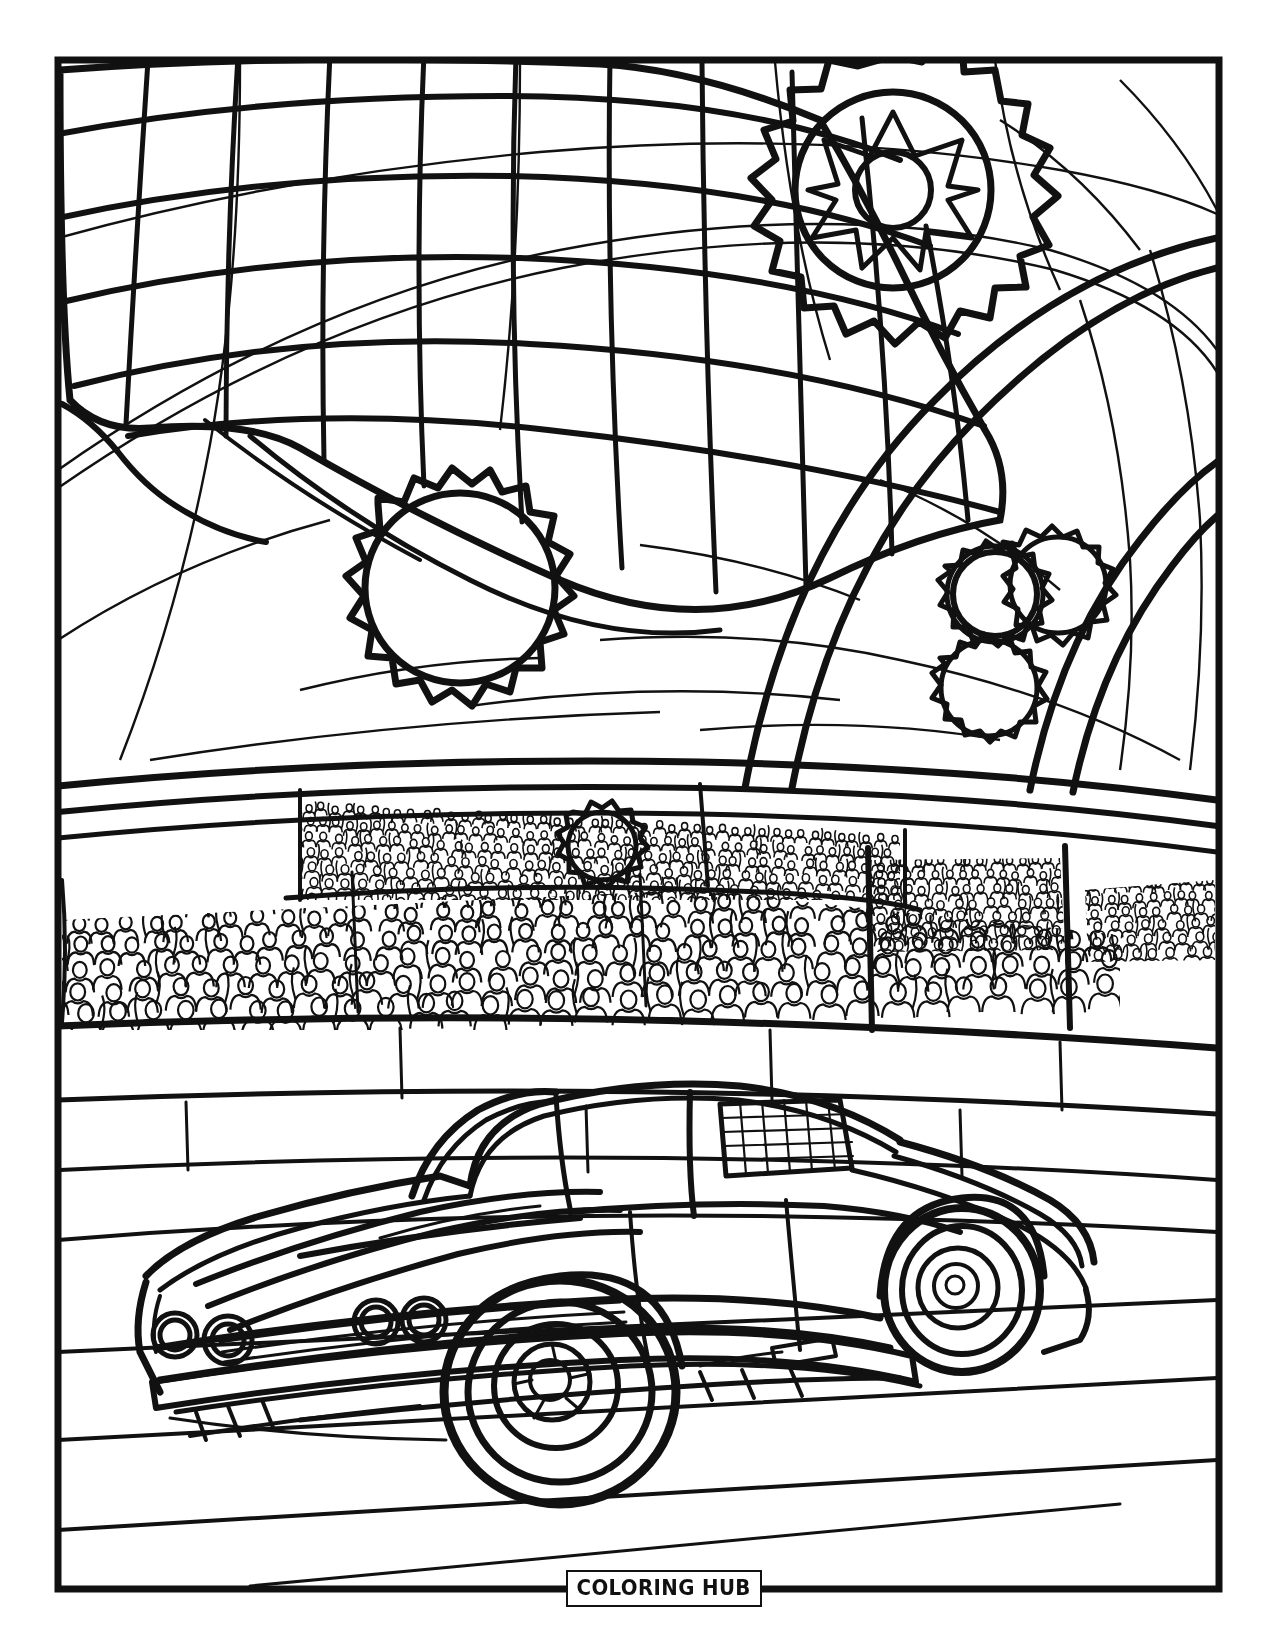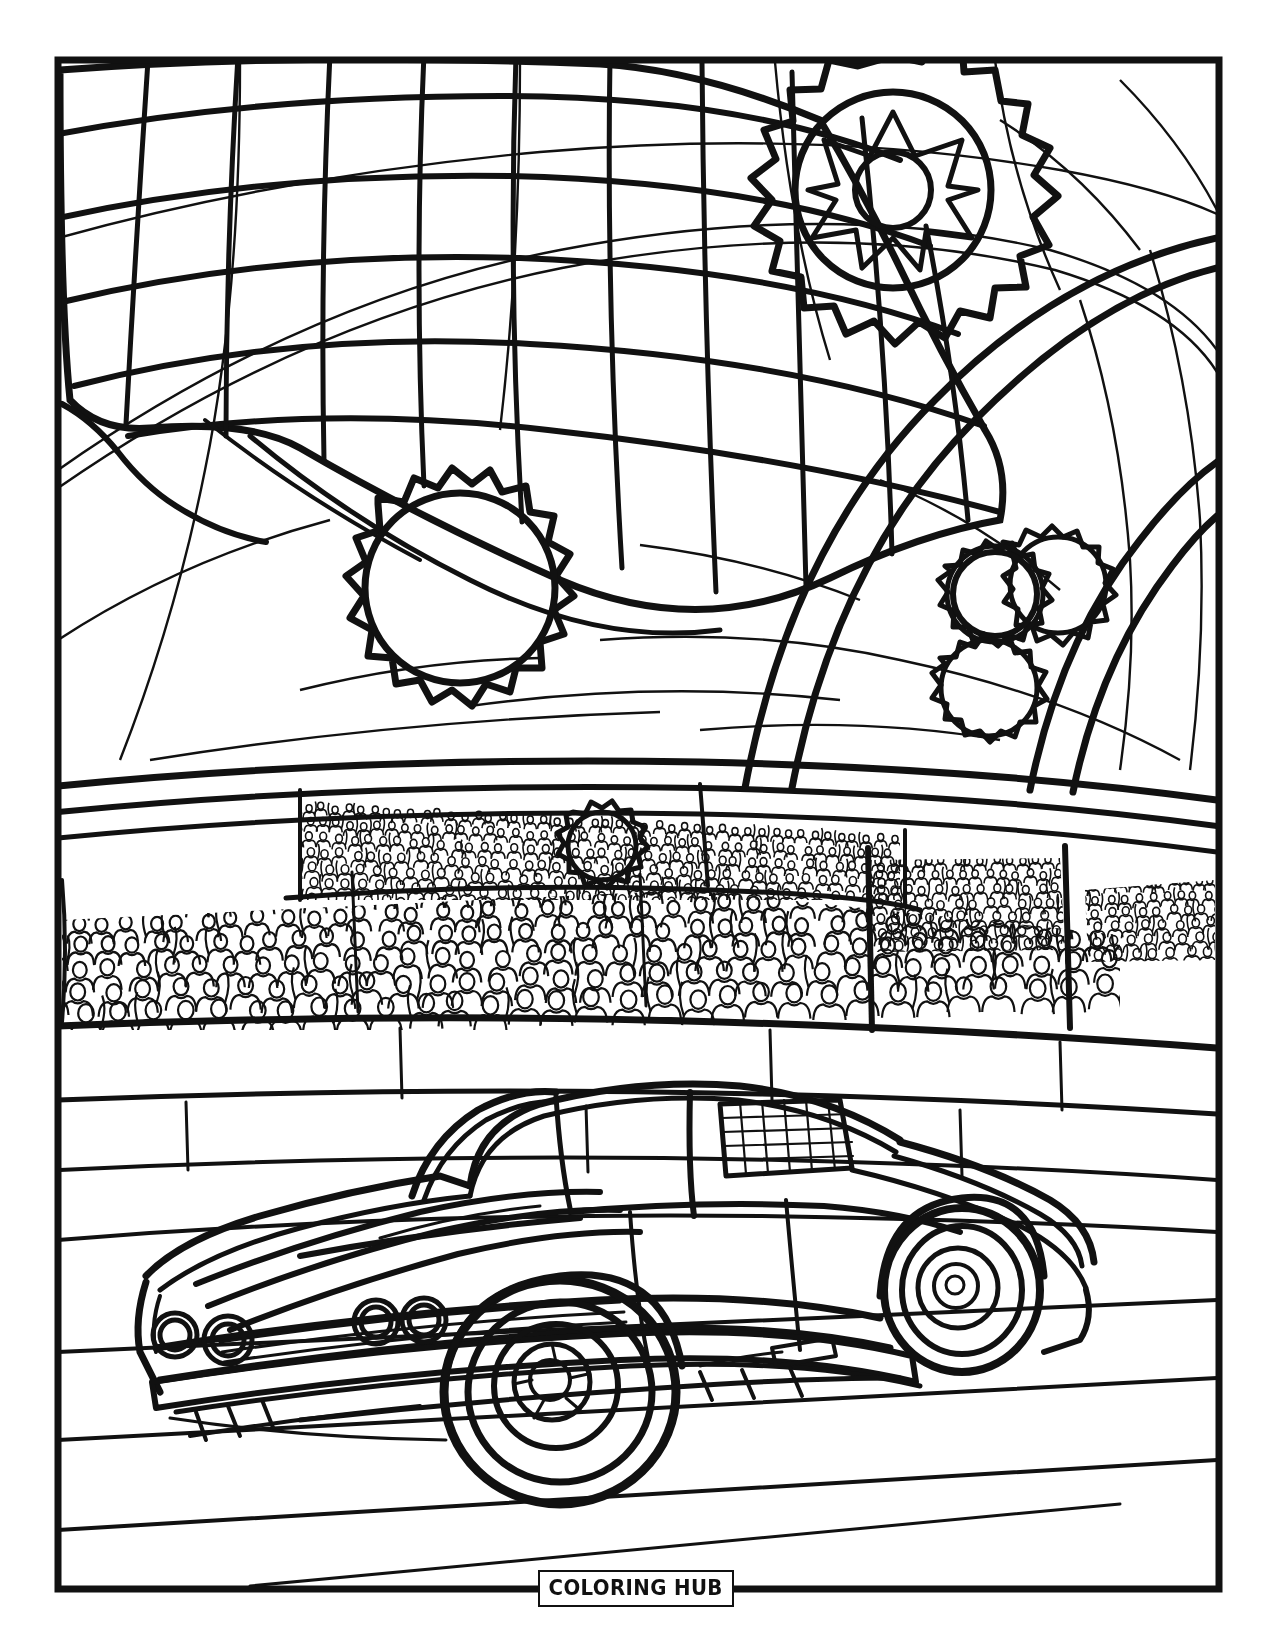--- a/index.html
+++ b/index.html
@@ -22,21 +22,21 @@
   #art {
     position: absolute;
     left: 0;
     top: 0;
     width: 1275px;
     height: 1650px;
     display: block;
   }
   .logo-box {
     position: absolute;
-    left: 538px;
+    left: 566px;
     top: 1570px;
     width: 196px;
     height: 37px;
     border: 2px solid #111111;
     background: #ffffff;
     display: flex;
     align-items: center;
     justify-content: center;
     box-sizing: border-box;
   }

